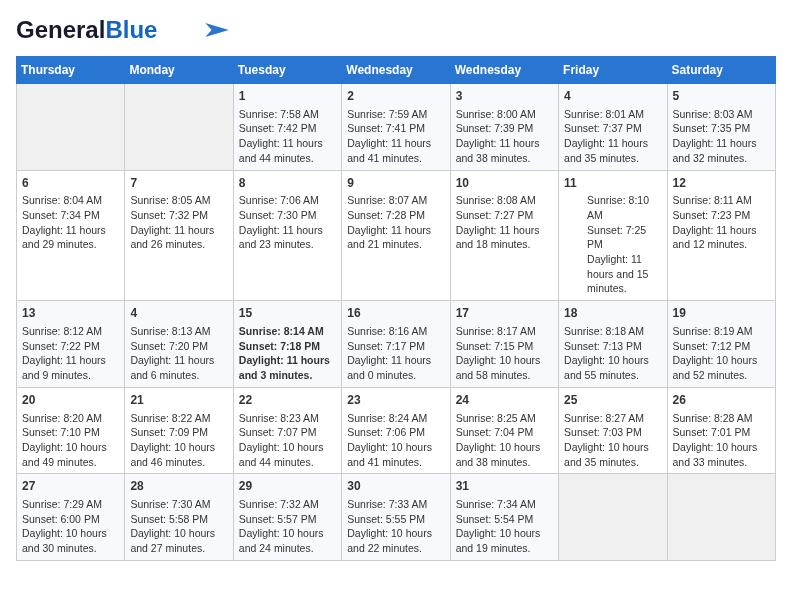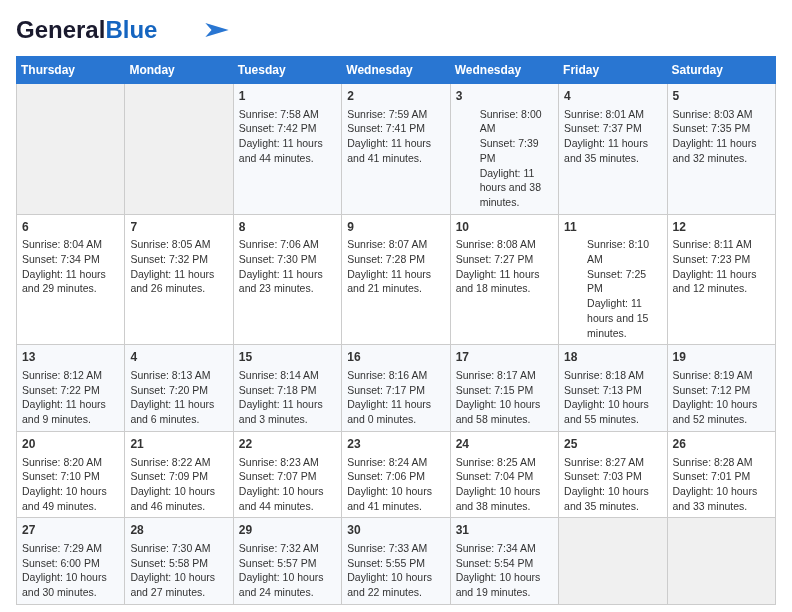--- a/index.html
+++ b/index.html
@@ -125,21 +125,21 @@
 Daylight: 11 hours and 44 minutes.</div>
         </td>
         <td>
           <span class="day-num">2</span>
           <div class="day-info" style="white-space: pre-line;">Sunrise: 7:59 AM
 Sunset: 7:41 PM
 Daylight: 11 hours and 41 minutes.</div>
         </td>
         <td>
           <span class="day-num">3</span>
-          <div class="day-info" style="white-space: pre-line; margin-left: 24px;">Sunrise: 8:00 AM
+          <div class="day-info" style="white-space: pre-line;">Sunrise: 8:00 AM
 Sunset: 7:39 PM
 Daylight: 11 hours and 38 minutes.</div>
         </td>
         <td>
           <span class="day-num">4</span>
           <div class="day-info" style="white-space: pre-line;">Sunrise: 8:01 AM
 Sunset: 7:37 PM
 Daylight: 11 hours and 35 minutes.</div>
         </td>
         <td>
@@ -201,21 +201,21 @@
 Daylight: 11 hours and 9 minutes.</div>
         </td>
         <td>
           <span class="day-num">4</span>
           <div class="day-info" style="white-space: pre-line;">Sunrise: 8:13 AM
 Sunset: 7:20 PM
 Daylight: 11 hours and 6 minutes.</div>
         </td>
         <td>
           <span class="day-num">15</span>
-          <div class="day-info" style="white-space: pre-line;">Sunrise: 8:14 AM
+          <div class="day-info" style="white-space: pre-line; font-weight: bold;">Sunrise: 8:14 AM
 Sunset: 7:18 PM
 Daylight: 11 hours and 3 minutes.</div>
         </td>
         <td>
           <span class="day-num">16</span>
           <div class="day-info" style="white-space: pre-line;">Sunrise: 8:16 AM
 Sunset: 7:17 PM
 Daylight: 11 hours and 0 minutes.</div>
         </td>
         <td>

